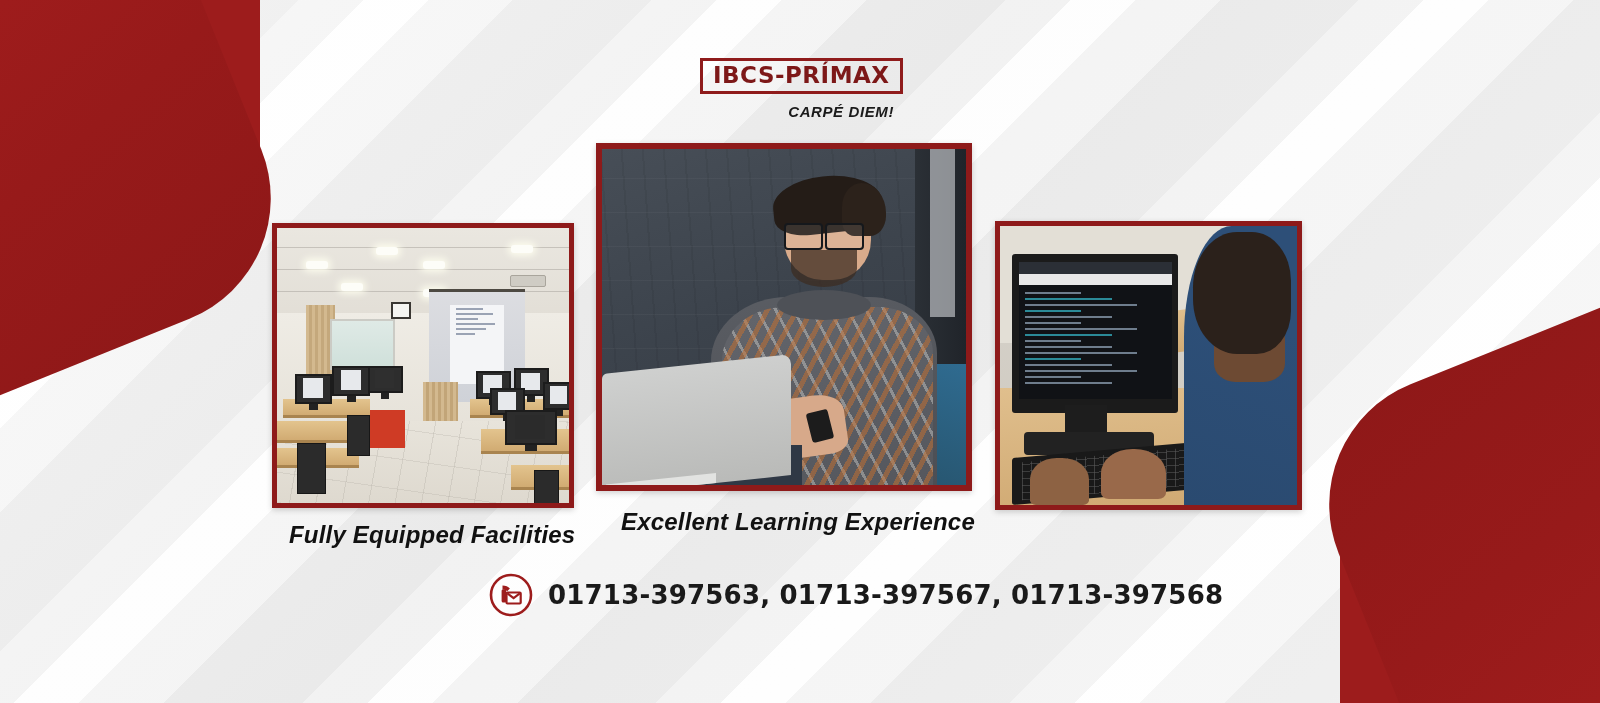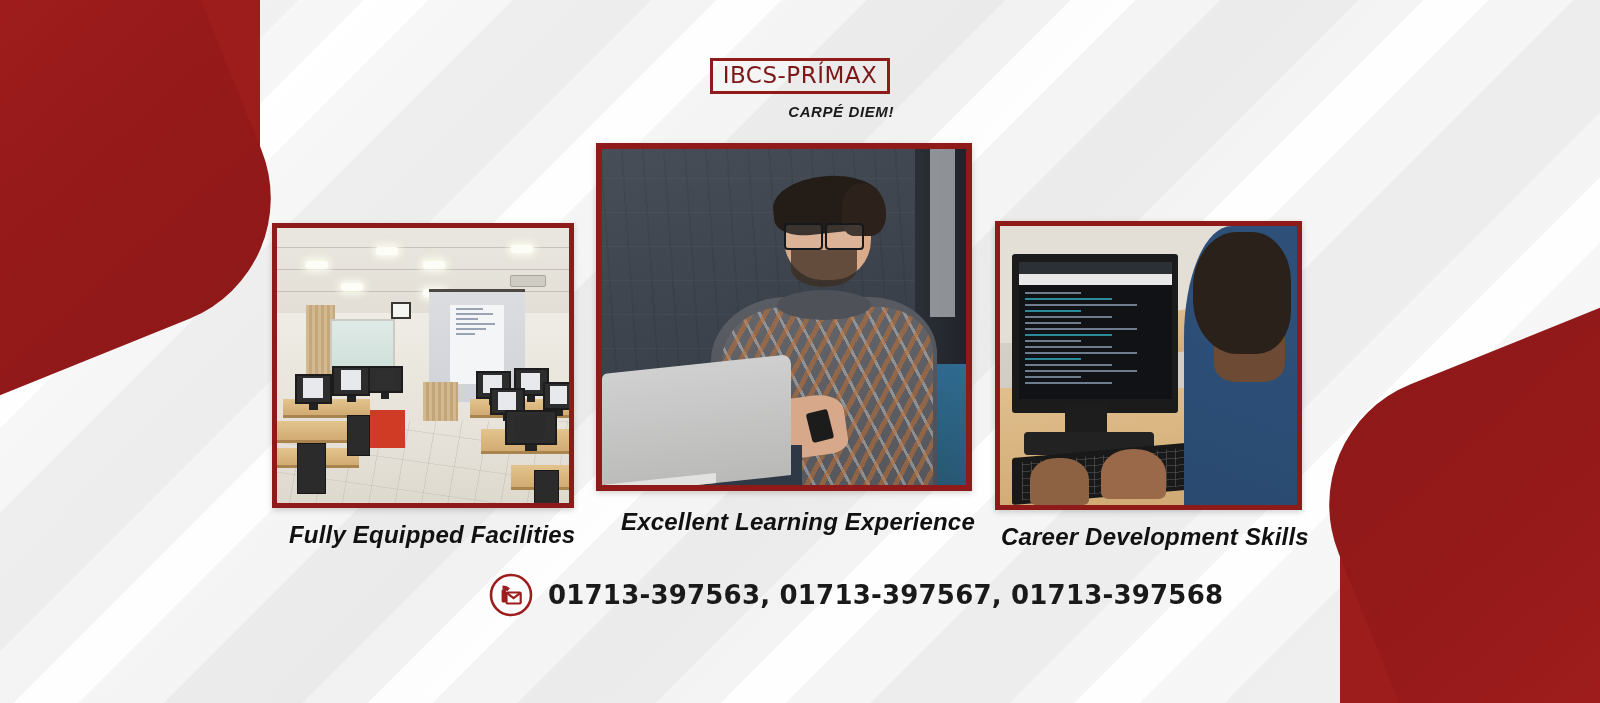--- a/index.html
+++ b/index.html
@@ -95,21 +95,21 @@
     text-align: center;
   }
   .logo-box {
     display: inline-block;
     border: 3px solid #8f1b1b;
     padding: 3px 10px 4px 10px;
     background: transparent;
   }
   .logo-text {
     font-family: "DejaVu Sans", sans-serif;
-    font-weight: normal;
+    font-weight: bold;
     font-size: 23px;
     letter-spacing: 0.5px;
     color: #7d1818;
     line-height: 1;
     white-space: nowrap;
   }
   .logo-tagline {
     margin-top: 9px;
     font-family: "Liberation Sans", sans-serif;
     font-weight: bold;
@@ -615,21 +615,20 @@
       <div class="c-hand1"></div>
       <div class="c-hand2"></div>
       <div class="c-person"></div>
       <div class="c-pneck"></div>
       <div class="c-phead"></div>
     </div>
   </div>
 
   <div class="caption caption-mid">Excellent Learning Experience</div>
   <div class="caption caption-left">Fully Equipped Facilities</div>
-  <div class="caption caption-right">Career Development Skills</div>
 
   <div class="contact">
     <span class="contact-icon">
       <svg viewBox="0 0 46 46" width="46" height="46" aria-hidden="true">
         <circle cx="23" cy="23" r="20" fill="none" stroke="#9d1c1c" stroke-width="2.6"></circle>
         <path d="M14.5 13.5 c3.2 0 5.6 1.1 7.4 3.0 l-2.7 2.7 c-1.2-1.2-2.7-1.8-4.7-1.8 z" fill="#9d1c1c"></path>
         <rect x="13.6" y="17.2" width="4.6" height="13.4" rx="1.6" fill="#9d1c1c"></rect>
         <rect x="18.5" y="20.5" width="14.2" height="11.0" rx="1" fill="#ffffff" stroke="#9d1c1c" stroke-width="2.2"></rect>
         <path d="M19.4 21.4 L25.6 26.2 L31.8 21.4" fill="none" stroke="#9d1c1c" stroke-width="2.1"></path>
       </svg>

